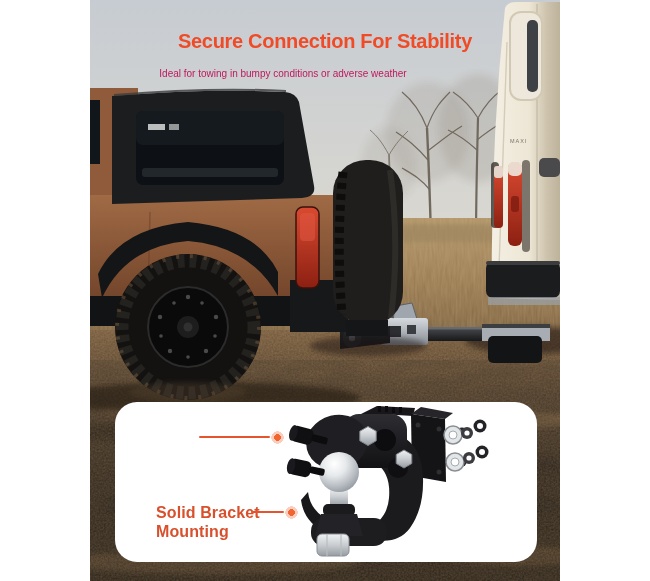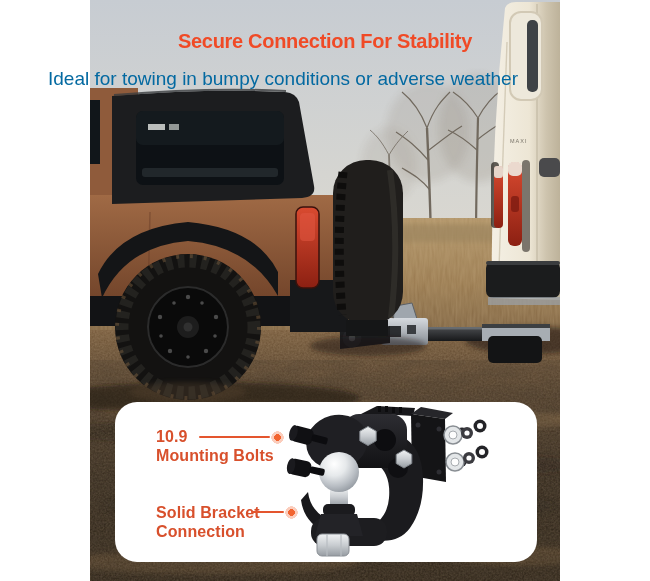--- a/index.html
+++ b/index.html
@@ -3,21 +3,21 @@
 <meta charset="utf-8">
 <style>
   html,body{margin:0;padding:0;background:#ffffff;}
   .page{position:relative;width:650px;height:581px;background:#ffffff;overflow:hidden;
         font-family:"Liberation Sans",sans-serif;}
   .photo{position:absolute;left:90px;top:0;width:470px;height:581px;}
   .photo svg{display:block;}
   .headline{position:absolute;left:0;width:650px;top:30px;text-align:center;
             font-size:20px;font-weight:700;letter-spacing:-0.3px;color:#F04A26;}
   .subheadline{position:absolute;left:0;width:566px;top:68px;text-align:center;
-               font-size:19px;font-weight:400;color:#0369a1;}
+               font-size:10px;font-weight:400;color:#be185d;}
   .card{position:absolute;left:115px;top:402px;width:422px;height:160px;
         background:#ffffff;border-radius:22px;}
   .product-svg{position:absolute;left:0;top:0;width:422px;height:160px;}
   .callout{position:absolute;font-size:16px;font-weight:700;color:#D8502C;
            line-height:19px;letter-spacing:0.1px;white-space:nowrap;}
   .callout-line{position:absolute;height:2px;background:#E4552E;border-radius:1px;}
   .callout-dot{position:absolute;width:15px;height:15px;border-radius:50%;
     background:radial-gradient(circle,#F26430 0 33%,rgba(242,100,48,0.32) 34% 57%,rgba(242,100,48,0) 60%);}
   #callout-1{left:41px;top:25px;}
   #line-1{left:84px;top:34px;width:71px;}
@@ -308,28 +308,24 @@
           <rect x="197" y="30" width="16" height="7" rx="2" fill="#0C0C0F"></rect>
         </g>
         <g transform="rotate(12 190 66)">
           <rect x="174" y="59" width="22" height="16" rx="5" fill="#101013"></rect>
           <ellipse cx="176" cy="67" rx="4" ry="8" fill="#1A1A1E"></ellipse>
           <rect x="195" y="63" width="15" height="7" rx="2" fill="#0C0C0F"></rect>
         </g>
       </g>
     </svg>
 
-    <div class="callout" id="callout-1">
-      <div>10.9</div>
-      <div>Mounting Bolts</div>
-    </div>
     <div class="callout-line" id="line-1"></div>
     <div class="callout-dot" id="dot-1"></div>
 
     <div class="callout" id="callout-2">
       <div>Solid Bracket</div>
-      <div>Connection</div>
+      <div>Mounting</div>
     </div>
     <div class="callout-line" id="line-2"></div>
     <div class="callout-dot" id="dot-2"></div>
   </div>
 
 </div>
 
 </body></html>

